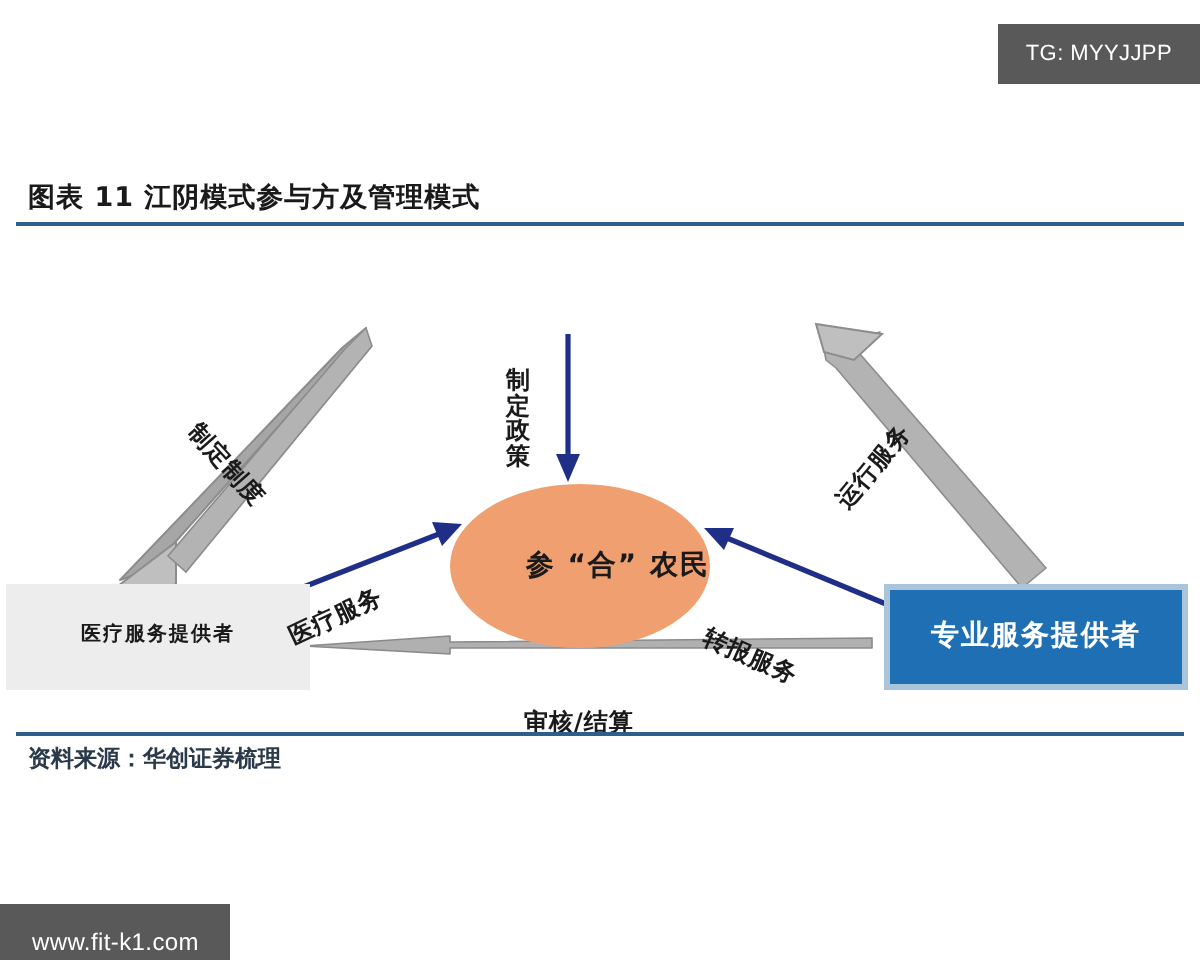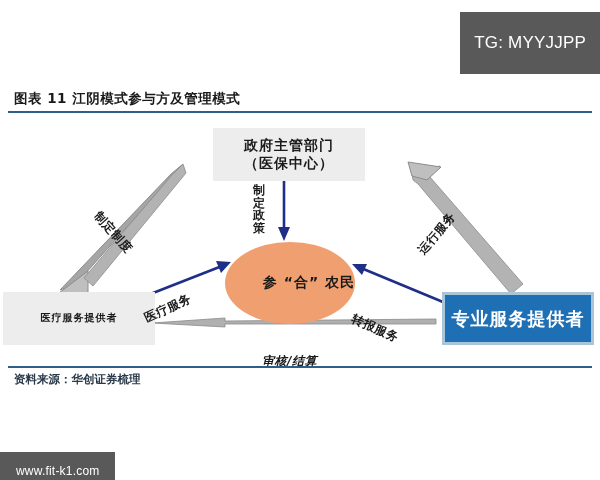--- a/index.html
+++ b/index.html
@@ -24,22 +24,22 @@
     letter-spacing: 0.2px;
     display: flex;
     align-items: center;
     justify-content: center;
     white-space: nowrap;
   }
   #wm-top {
     right: 0px;
     top: 12px;
     height: 30px;
-    padding: 16px 14px;
-    font-size: 17px;
+    padding: 0 14px;
+    font-size: 11px;
   }
   #wm-bottom {
     left: 0px;
     top: 452px;
     height: 38px;
     padding: 0 16px;
     font-size: 12px;
   }
 
   
@@ -133,21 +133,21 @@
     letter-spacing: 1px;
   }
   #node-insurer {
     left: 442px;
     top: 178px;
     width: 152px;
     height: 53px;
     background: #1f6fb5;
     border: 3px solid #aac4da;
     color: #ffffff;
-    font-size: 18px;
+    font-size: 14px;
     letter-spacing: 1px;
   }
 
   
   #node-farmer {
     position: absolute;
     left: 225px;
     top: 128px;
     width: 130px;
     height: 82px;
@@ -204,21 +204,20 @@
   }
   #lbl-claimservice {
     left: 350px;
     top: 206px;
     transform: rotate(24deg);
     transform-origin: center center;
   }
   #lbl-audit {
     left: 262px;
     top: 239px;
-    font-style: italic;
   }
 </style>
 </head>
 <body>
 
 <div class="watermark" id="wm-top">TG: MYYJJPP</div>
 
 <div id="figure">
 
   <div id="fig-title">图表 11   江阴模式参与方及管理模式</div>
@@ -253,24 +252,20 @@
       <g>
         <line x1="443" y1="188" x2="361" y2="154" stroke="#1f2f87" stroke-width="2.6"></line>
         <polygon points="352,150 367,150 362,161" fill="#1f2f87"></polygon>
       </g>
 
       <g>
         <polygon points="436,205 225,207 225,204 152,209 225,213 225,210 436,210" fill="#b0b0b0" stroke="#8a8a8a" stroke-width="0.8" stroke-linejoin="round"></polygon>
       </g>
     </svg>
 
-    <div class="node" id="node-gov">
-      <span class="node-line">政府主管部门</span>
-      <span class="node-line">（医保中心）</span>
-    </div>
 
     <div id="node-farmer">
       <span>参 “合” 农民</span>
     </div>
 
     <div class="node" id="node-hospital">
       <span class="node-line">医疗服务提供者</span>
     </div>
 
     <div class="node" id="node-insurer">

